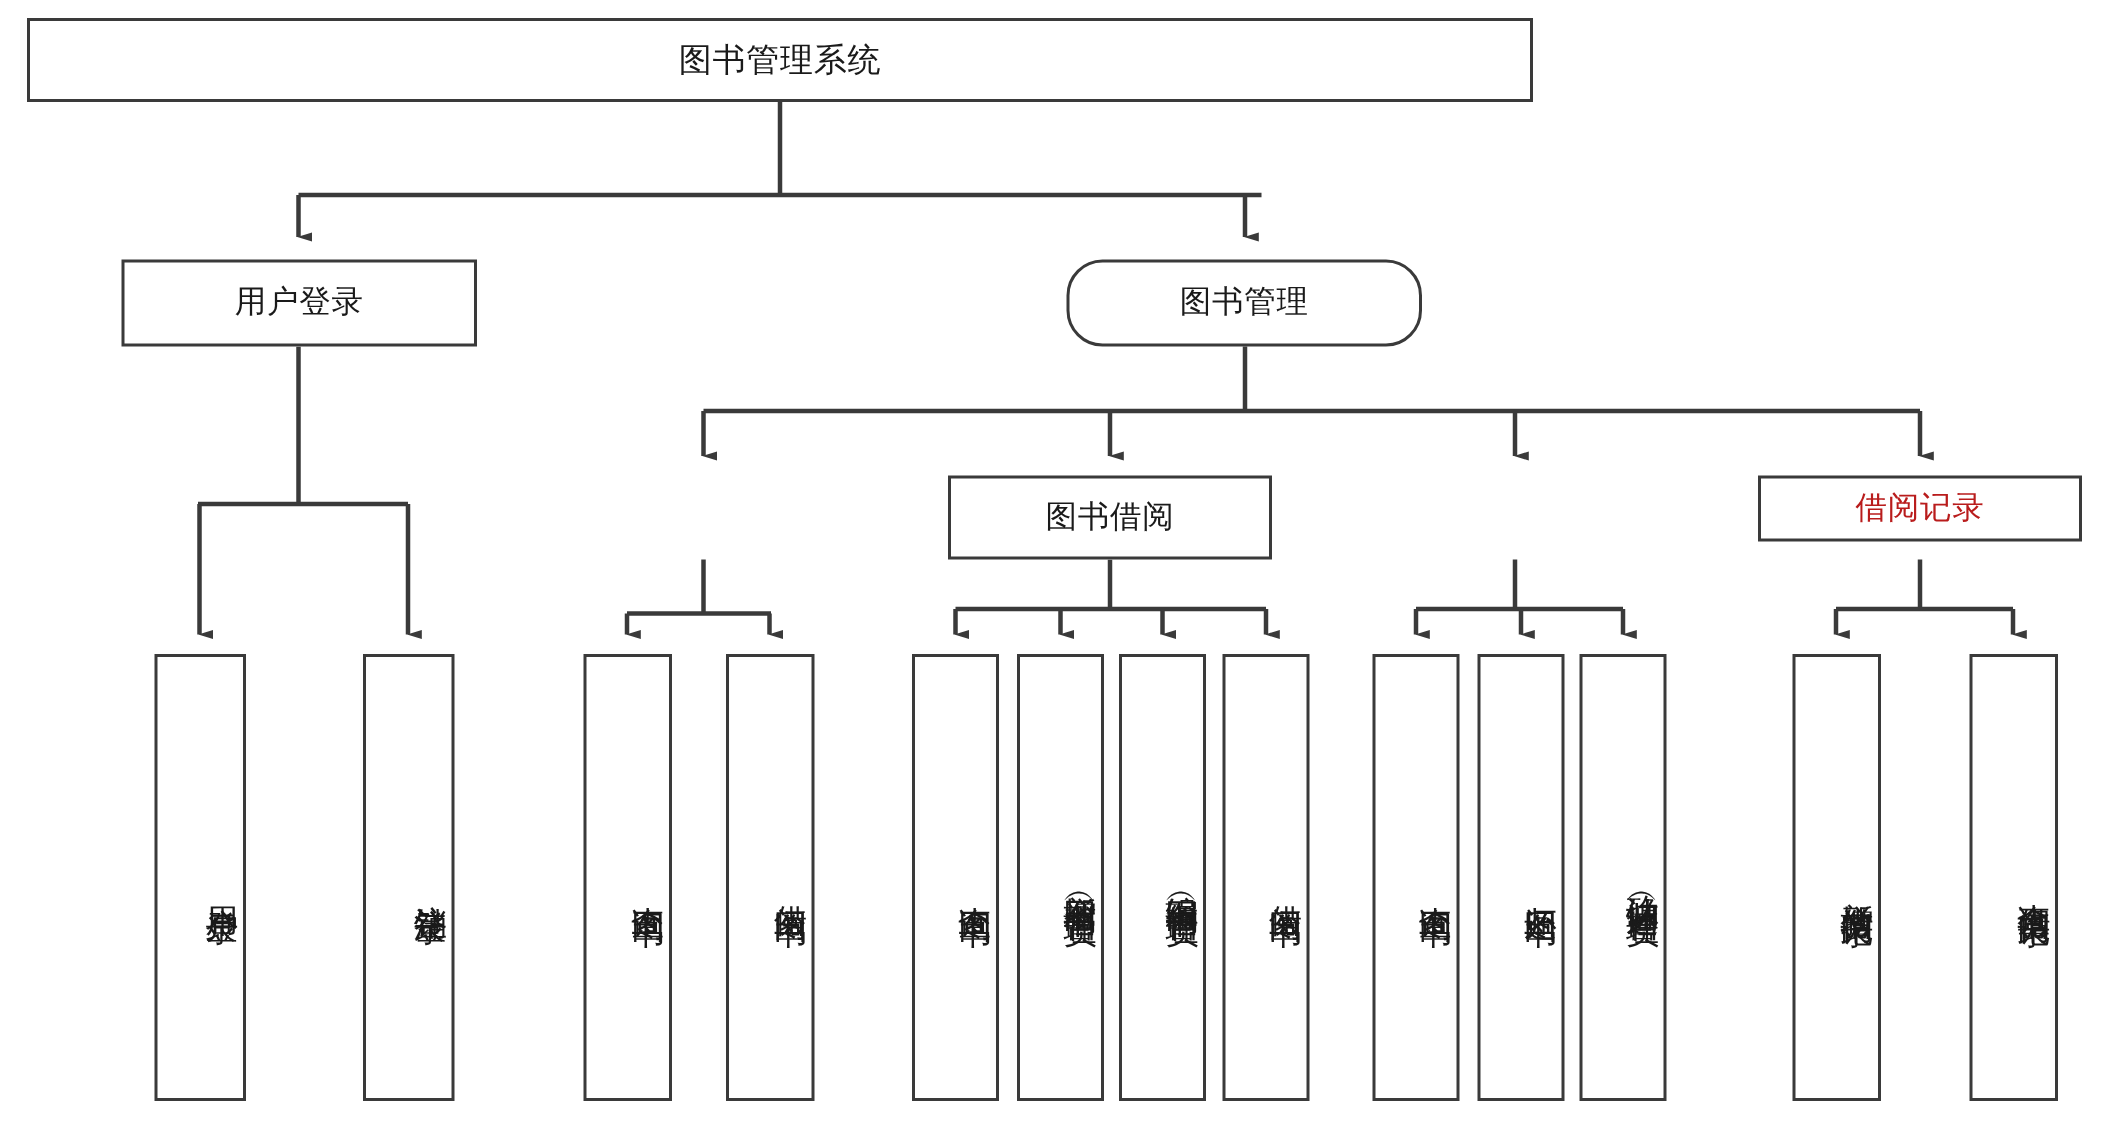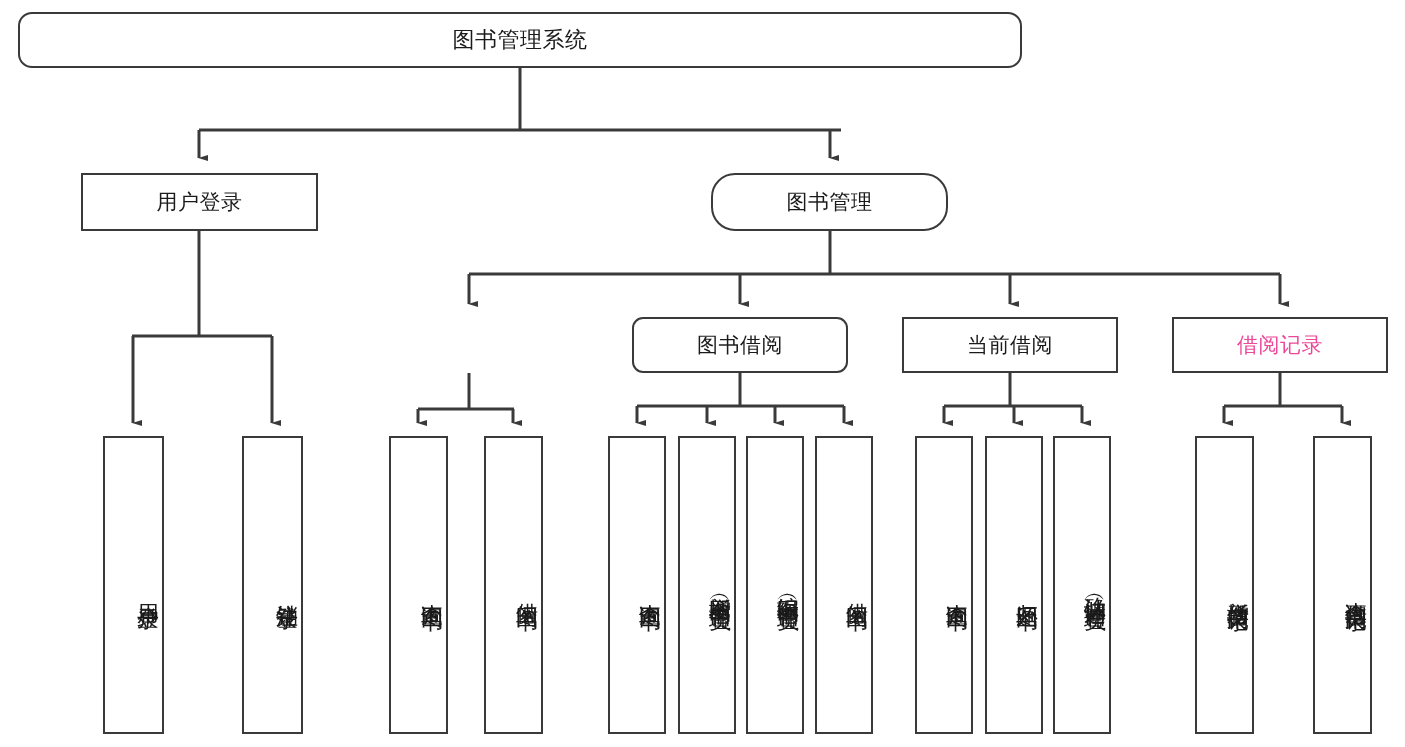--- a/index.html
+++ b/index.html
@@ -38,21 +38,20 @@
     text-align: center;
     z-index: 2;
   }
   .node.h {
     font-size: 21px;
     line-height: 1.2;
     letter-spacing: 0.5px;
   }
   .node.root {
     font-size: 22px;
-    border-radius: 14px;
   }
   .node.v {
     writing-mode: vertical-rl;
     text-orientation: upright;
     font-size: 22px;
     line-height: 1.28;
     letter-spacing: 2px;
     align-items: flex-start;
     justify-content: center;
     padding-top: 10px;
@@ -136,27 +135,24 @@
     <span>图书管理系统</span>
   </div>
 
   <div class="node h" style="left: 81px; top: 173px; width: 237px; height: 58px; border-color: rgb(58, 58, 58); background: rgb(255, 255, 255); color: rgb(26, 26, 26);">
     <span>用户登录</span>
   </div>
   <div class="node h" style="left: 711px; top: 173px; width: 237px; height: 58px; border-color: rgb(58, 58, 58); background: rgb(255, 255, 255); color: rgb(26, 26, 26); border-radius: 24px;">
     <span>图书管理</span>
   </div>
 
-  <div class="node h" style="left: 632px; top: 317px; width: 216px; height: 56px; border-color: rgb(58, 58, 58); background: rgb(255, 255, 255); color: rgb(26, 26, 26); border-radius: 11px;">
+  <div class="node h" style="left: 632px; top: 317px; width: 216px; height: 56px; border-color: rgb(58, 58, 58); background: rgb(255, 255, 255); color: rgb(26, 26, 26);">
     <span>图书借阅</span>
   </div>
-  <div class="node h" style="left: 902px; top: 317px; width: 216px; height: 56px; border-color: rgb(58, 58, 58); background: rgb(255, 255, 255); color: rgb(26, 26, 26);">
-    <span>当前借阅</span>
-  </div>
-  <div class="node h" style="left: 1172px; top: 317px; width: 216px; height: 56px; border-color: rgb(58, 58, 58); background: rgb(255, 255, 255); color: #ec4899;">
+  <div class="node h" style="left: 1172px; top: 317px; width: 216px; height: 44px; border-color: rgb(58, 58, 58); background: rgb(255, 255, 255); color: #b91c1c;">
     <span>借阅记录</span>
   </div>
 
   <div class="node v" style="left: 103px; top: 436px; width: 61px; height: 298px; border-color: rgb(58, 58, 58); background: rgb(255, 255, 255); color: rgb(26, 26, 26);">
     <span class="vlabel">用户登录</span>
   </div>
   <div class="node v" style="left: 242px; top: 436px; width: 61px; height: 298px; border-color: rgb(58, 58, 58); background: rgb(255, 255, 255); color: rgb(26, 26, 26);">
     <span class="vlabel">注销登录</span>
   </div>
 

